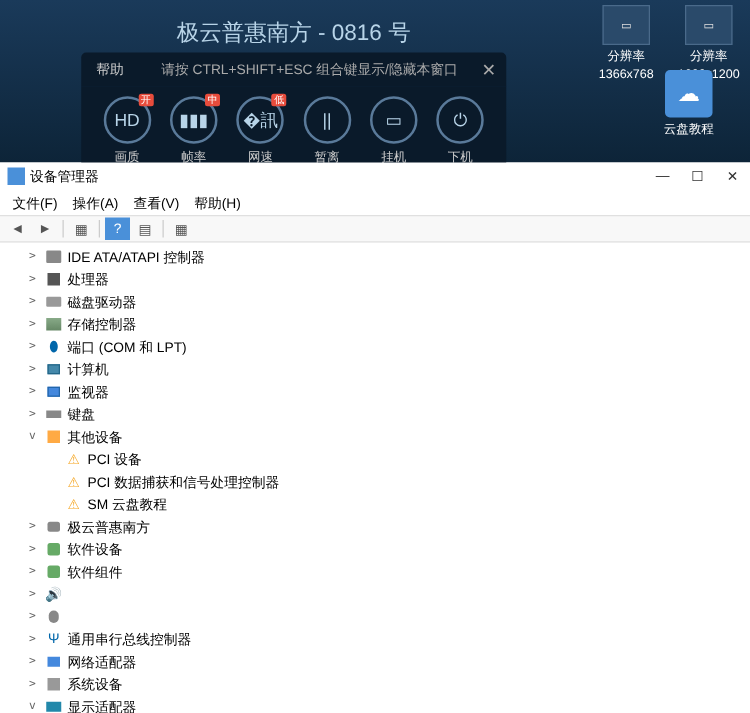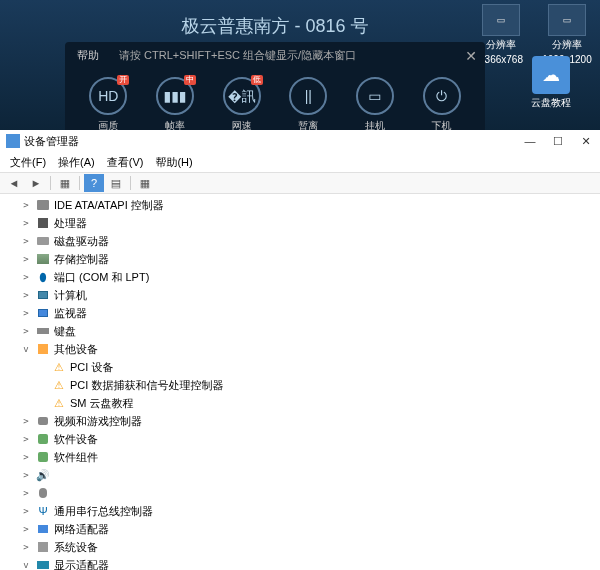--- a/index.html
+++ b/index.html
@@ -3,24 +3,24 @@
 <meta charset="utf-8">
 <style>
 *{margin:0;padding:0;box-sizing:border-box;font-family:"Microsoft YaHei",Arial,sans-serif}
 body{width:600px;height:570px;overflow:hidden;background:#fff;position:relative}
 .desktop{position:absolute;top:0;left:0;width:600px;height:130px;background:linear-gradient(180deg,#1a3a5a 0%,#0d2438 100%);z-index:1}
 .desk-icons{position:absolute;top:0;right:0;display:flex;gap:8px;padding:4px}
 .desk-icon{width:58px;display:flex;flex-direction:column;align-items:center;gap:2px;color:#fff;font-size:10px}
 .desk-icon-box{width:38px;height:32px;background:#2a4a6a;border:1px solid #4a6a8a;display:flex;align-items:center;justify-content:center;font-size:9px;color:#e0e0e0}
 .desk-icon2{position:absolute;top:56px;right:20px;width:58px;display:flex;flex-direction:column;align-items:center;color:#fff;font-size:10px}
 .cloud-box{width:38px;height:38px;background:#4a90d9;border-radius:4px;display:flex;align-items:center;justify-content:center;color:#fff;font-size:18px;margin-bottom:2px}
-.overlay{position:absolute;top:10px;left:65px;width:420px;z-index:5}
+.overlay{position:absolute;top:10px;left:65px;width:340px;z-index:5}
 .overlay-title{text-align:center;color:#b8d4e8;font-size:18px;padding:4px 0}
 .overlay-bar{background:#0a1a2a;border-radius:4px 4px 0 0;padding:6px 12px;display:flex;align-items:center;font-size:11px;color:#ccc;position:relative}
-.help-text{margin-right:20px}
+.help-text{margin-right:30px}
 .hint-text{flex:1;color:#aaa}
 .close-x{position:absolute;right:8px;top:6px;color:#aaa;font-size:14px;cursor:pointer}
 .overlay-icons{background:#0a1a2a;display:flex;justify-content:space-around;padding:8px 10px 10px}
 .ov-icon{display:flex;flex-direction:column;align-items:center;gap:4px;color:#ccc;font-size:10px;cursor:pointer}
 .ov-circle{width:38px;height:38px;border:2px solid #5a7a9a;border-radius:50%;display:flex;align-items:center;justify-content:center;color:#b8d4e8;font-size:14px;position:relative}
 .ov-badge{position:absolute;top:-4px;right:-4px;background:#e74c3c;color:#fff;font-size:8px;padding:0 2px;border-radius:2px;line-height:10px}
 .status-bar{background:#1a2838;padding:4px 10px;display:flex;align-items:center;gap:14px;font-size:10px;color:#888;border-radius:0 0 4px 4px}
 .status-switch{color:#b8d4e8;display:flex;align-items:center;gap:4px}
 .toggle{width:20px;height:10px;background:#444;border-radius:5px;position:relative}
 .toggle::after{content:"";position:absolute;width:8px;height:8px;background:#888;border-radius:50%;top:1px;left:1px}
@@ -230,21 +230,21 @@
     <div class="tree-row indent2">
       <span class="expand"></span>
       <span class="icon ic-warn">⚠</span>
       <span>SM 云盘教程</span>
     </div>
     <div class="tree-row indent1">
       <span class="expand">&gt;</span>
       <span class="icon">
         <div class="ic-hid"></div>
       </span>
-      <span>视频和游戏控制器</span>
+      <span>极云普惠南方</span>
     </div>
     <div class="tree-row indent1">
       <span class="expand">&gt;</span>
       <span class="icon">
         <div class="ic-sw"></div>
       </span>
       <span>软件设备</span>
     </div>
     <div class="tree-row indent1">
       <span class="expand">&gt;</span>

